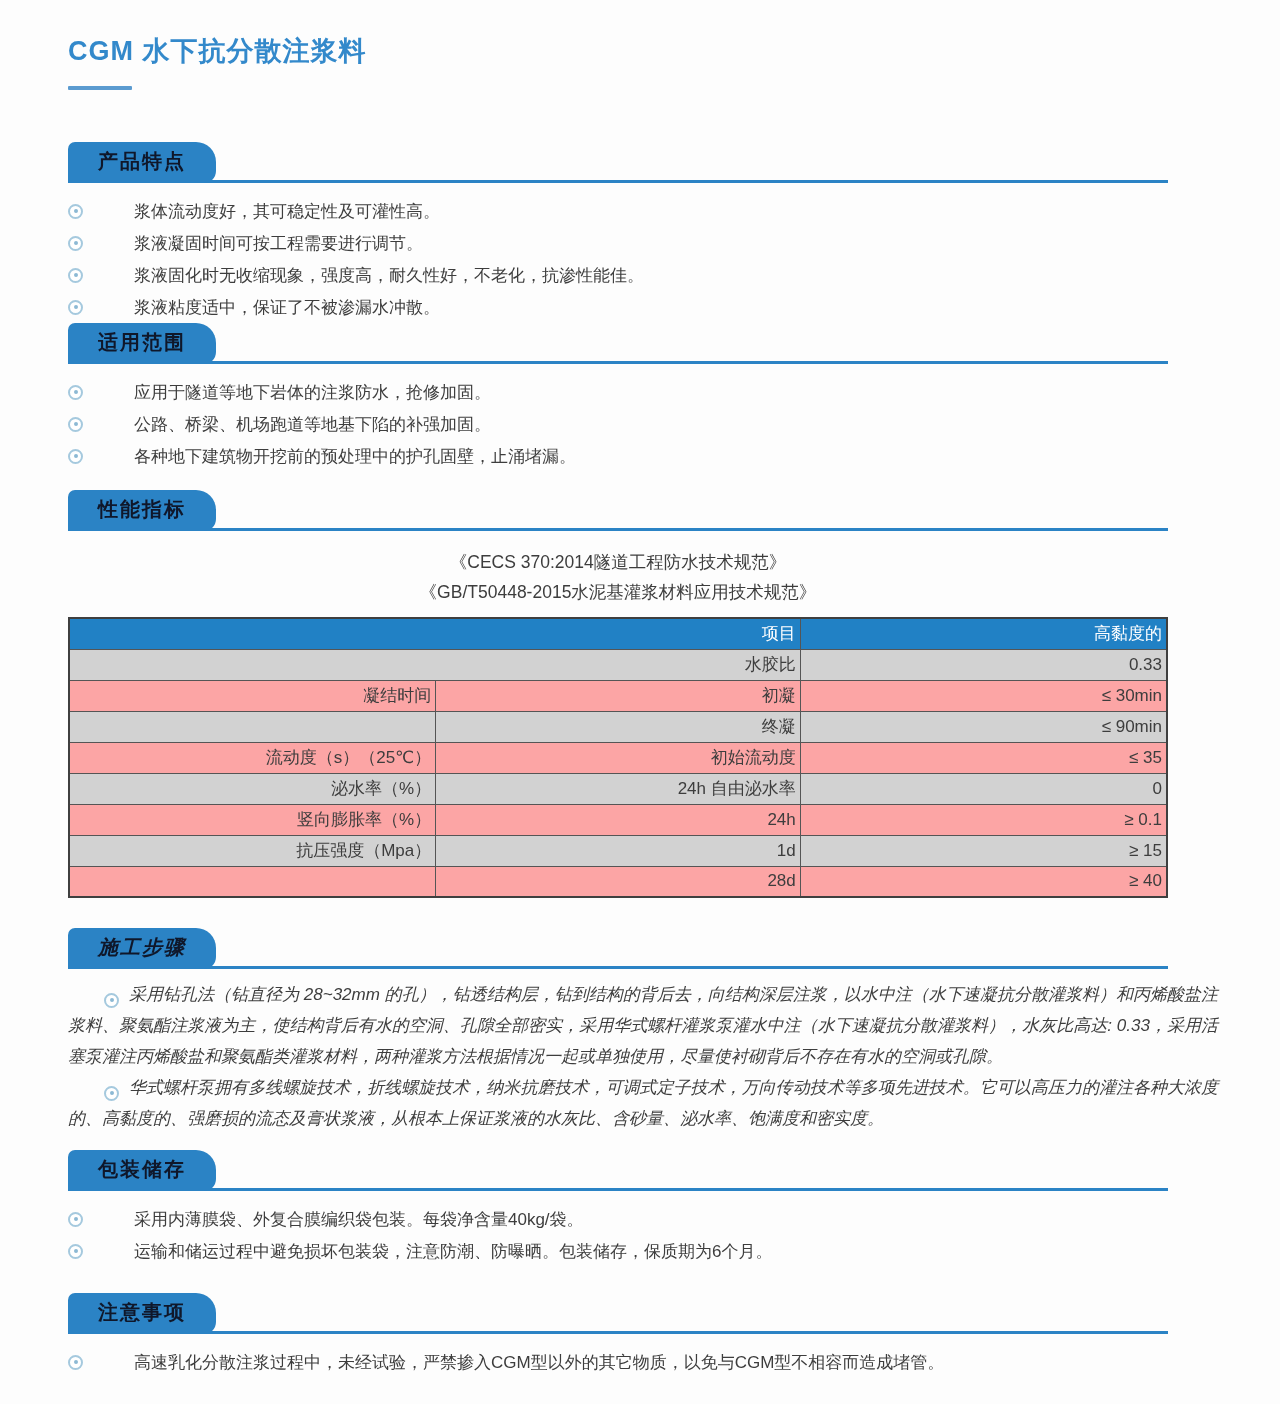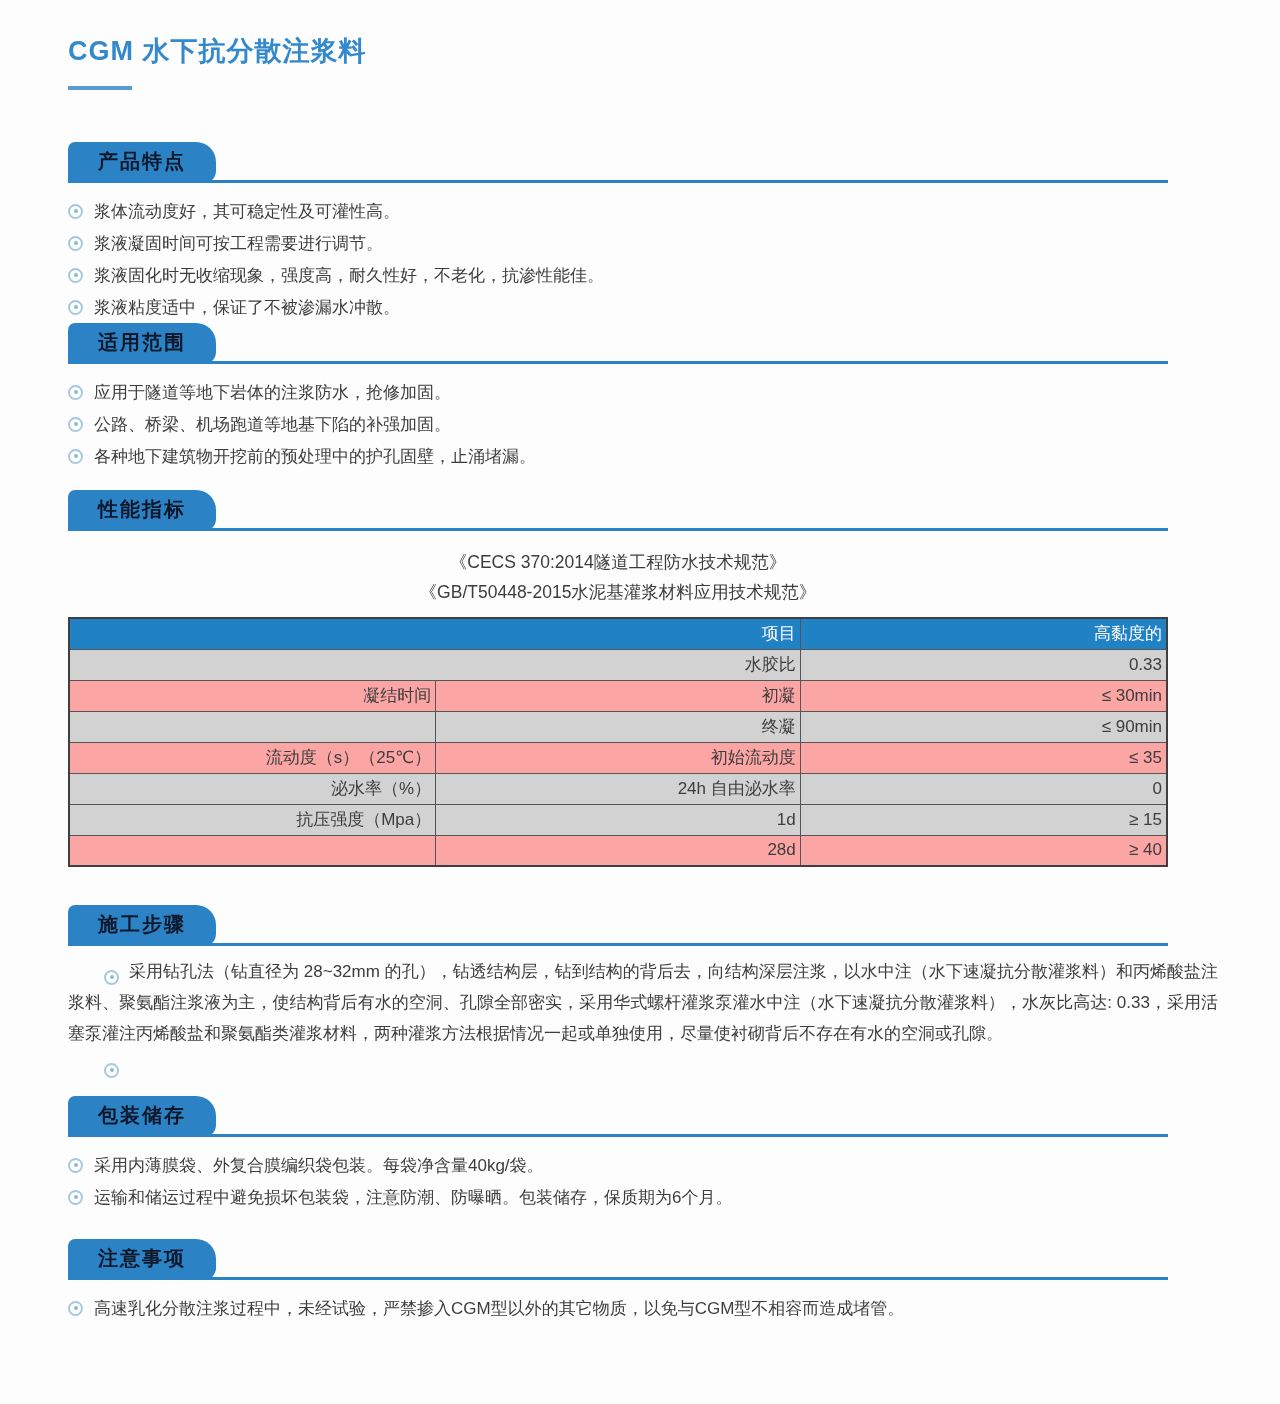--- a/index.html
+++ b/index.html
@@ -35,21 +35,21 @@
   }
   .badge{
     position:relative;z-index:2;display:inline-block;height:41px;line-height:39px;
     padding:0 30px;background:var(--accent);color:#0f172a;
     font-size:20px;font-weight:bold;letter-spacing:2px;
     border-radius:7px 20px 12px 0;
   }
 
   
   ul.bullets{list-style:none;margin:12px 0 0 0;padding:0;}
-  ul.bullets li{display:flex;align-items:center;height:32px;font-size:17px;}
+  ul.bullets li{display:flex;align-items:center;height:32px;font-size:17px;gap:40px;}
   .ring{
     flex:0 0 auto;display:inline-flex;align-items:center;justify-content:center;
     width:15px;height:15px;border:2px solid #a5c9de;border-radius:50%;
     margin-right:11px;background:#fff;
   }
   .ring-inner{width:4px;height:4px;border:2px solid #8cb9d4;border-radius:50%;}
 
   
   .standards{margin-top:16px;text-align:center;}
   .standards div{font-size:17.5px;line-height:30px;}
@@ -72,21 +72,21 @@
   .paras p{
     margin:0;font-size:17px;line-height:31px;text-align:justify;
     text-indent:36px;
   }
   .paras .ring{vertical-align:-2px;margin-right:10px;}
 
   
   .sec-features{margin-top:52px;}
   .sec-scope{}
   .sec-performance{margin-top:18px;}
-  .sec-construction{margin-top:38px;}
+  .sec-construction{margin-top:30px;font-style:italic;}
   .sec-packaging{margin-top:16px;}
   .sec-precautions{margin-top:26px;}
 </style>
 </head>
 <body>
 
 <div class="page">
   <div class="content">
 
     <h1 class="doc-title">CGM 水下抗分散注浆料</h1>
@@ -188,20 +188,25 @@
             <tr class="white">
               <td>流动度（s）（25℃）</td>
               <td>初始流动度</td>
               <td>≤ 35</td>
             </tr>
             <tr class="gray">
               <td>泌水率（%）</td>
               <td>24h 自由泌水率</td>
               <td>0</td>
             </tr>
+            <tr class="white">
+              <td>竖向膨胀率（%）</td>
+              <td>24h</td>
+              <td>≥ 0.1</td>
+            </tr>
             <tr class="gray">
               <td>抗压强度（Mpa）</td>
               <td>1d</td>
               <td>≥ 15</td>
             </tr>
             <tr class="white">
               <td></td>
               <td>28d</td>
               <td>≥ 40</td>
             </tr>
@@ -212,21 +217,21 @@
     <section class="sec-construction">
       <div class="sec-head">
         <span class="badge">施工步骤</span>
       </div>
       <div class="paras">
         <p><span class="ring">
               <span class="ring-inner"></span>
             </span><span>采用钻孔法（钻直径为 28~32mm 的孔），钻透结构层，钻到结构的背后去，向结构深层注浆，以水中注（水下速凝抗分散灌浆料）和丙烯酸盐注浆料、聚氨酯注浆液为主，使结构背后有水的空洞、孔隙全部密实，采用华式螺杆灌浆泵灌水中注（水下速凝抗分散灌浆料），水灰比高达: 0.33，采用活塞泵灌注丙烯酸盐和聚氨酯类灌浆材料，两种灌浆方法根据情况一起或单独使用，尽量使衬砌背后不存在有水的空洞或孔隙。</span></p>
         <p><span class="ring">
               <span class="ring-inner"></span>
-            </span></p>
+            </span><span>华式螺杆泵拥有多线螺旋技术，折线螺旋技术，纳米抗磨技术，可调式定子技术，万向传动技术等多项先进技术。它可以高压力的灌注各种大浓度的、高黏度的、强磨损的流态及膏状浆液，从根本上保证浆液的水灰比、含砂量、泌水率、饱满度和密实度。</span></p>
       </div>
     </section>
 
     <section class="sec-packaging">
       <div class="sec-head">
         <span class="badge">包装储存</span>
       </div>
       <ul class="bullets">
           <li>
             <span class="ring">

